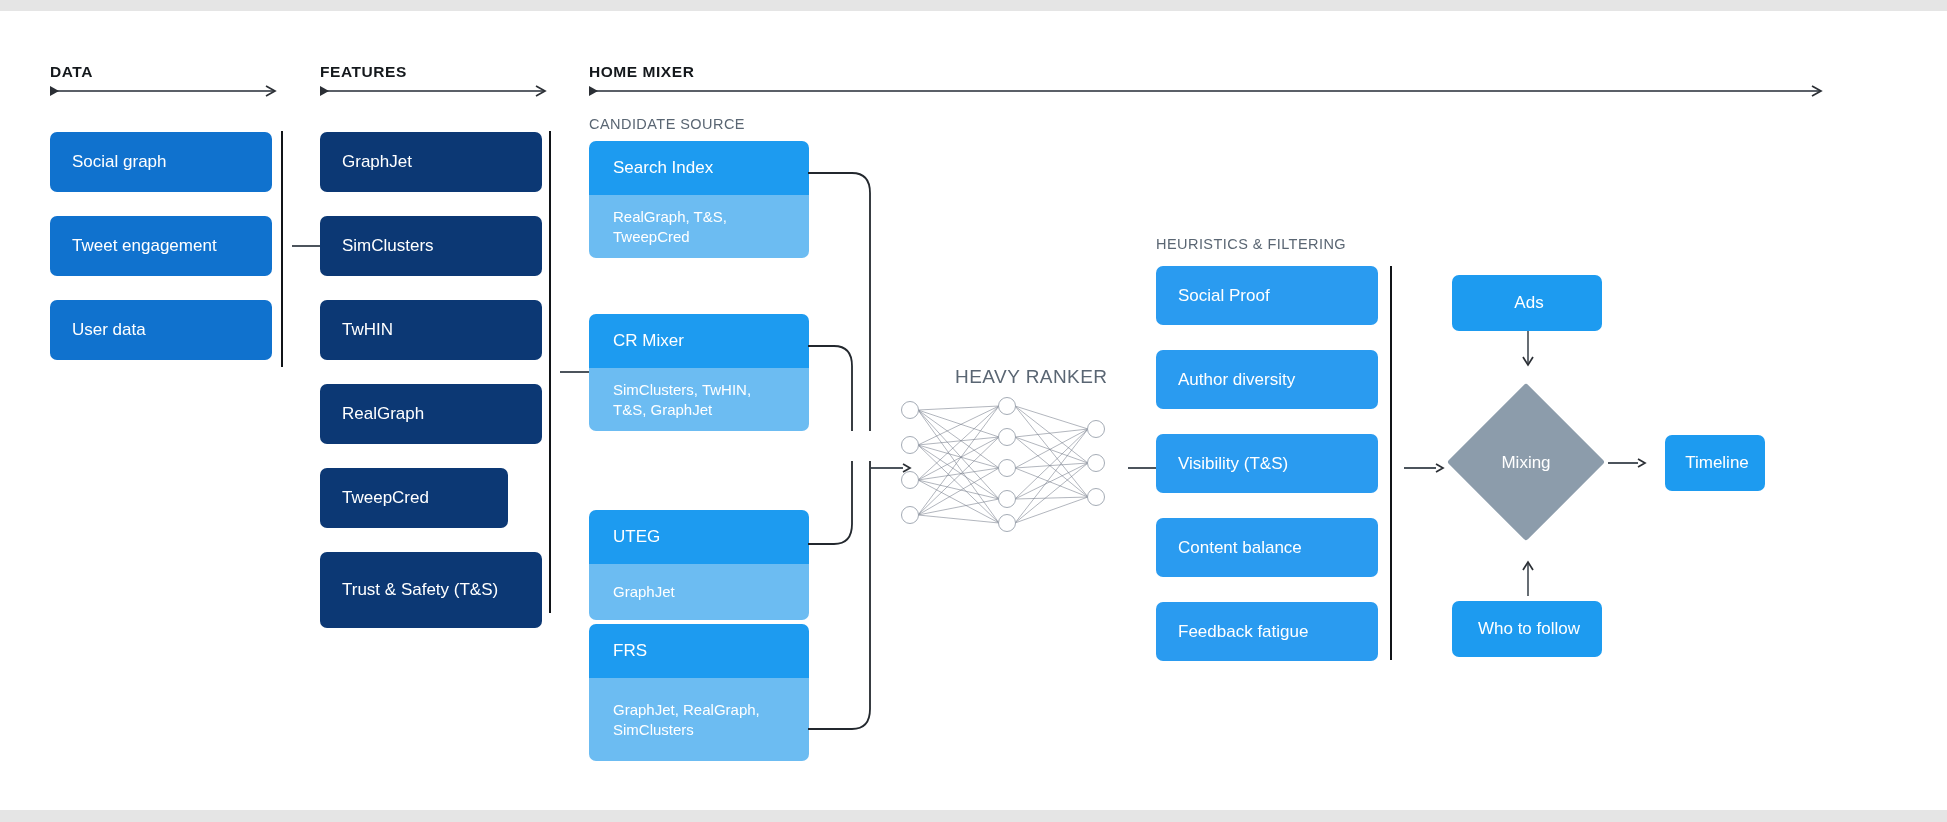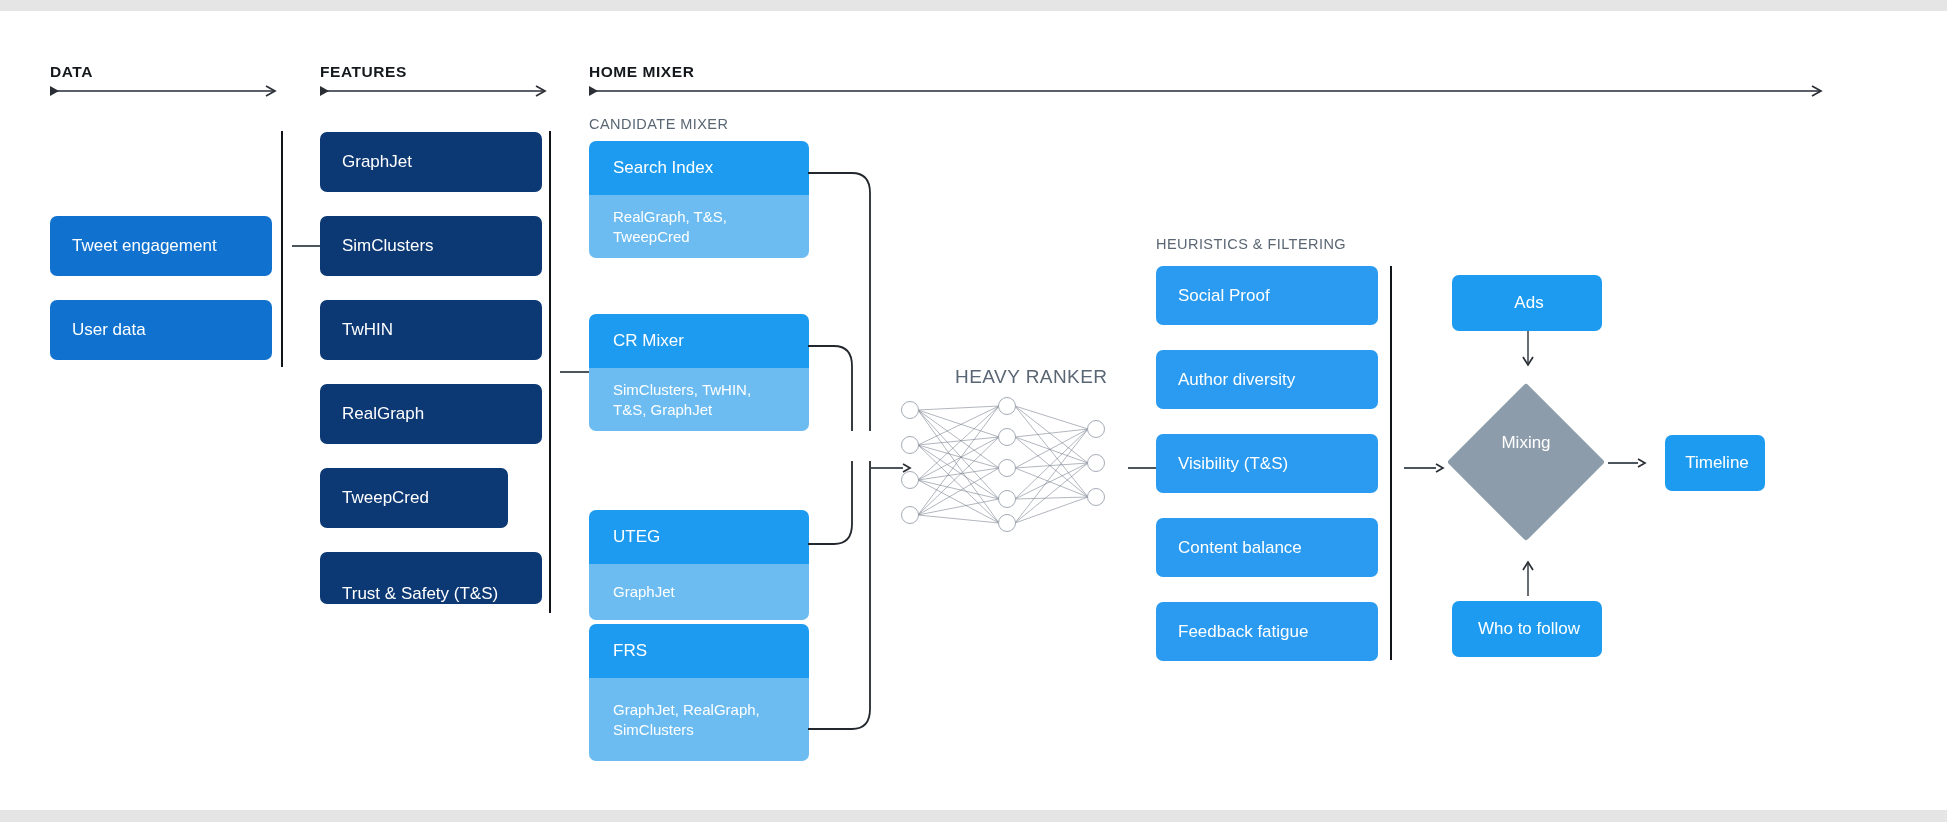--- a/index.html
+++ b/index.html
@@ -173,20 +173,23 @@
 
   <div class="sec-head" style="left:50px; top:52px;">DATA</div>
   <div class="axis" style="left:50px; top:74px; width:225px;">
     <div class="bar"></div>
     <div class="lcap"></div>
     <svg class="rcap" viewBox="0 0 11 12">
       <path d="M1 1 L10 6 L1 11" fill="none" stroke="#2b2f35" stroke-width="1.7"></path>
     </svg>
   </div>
 
+  <div class="box data-box pad" style="left:50px; top:121px; width:222px; height:60px;">
+    <span>Social graph</span>
+  </div>
   <div class="box data-box pad" style="left:50px; top:205px; width:222px; height:60px;">
     <span>Tweet engagement</span>
   </div>
   <div class="box data-box pad" style="left:50px; top:289px; width:222px; height:60px;">
     <span>User data</span>
   </div>
 
   <div class="vdiv" style="left:281px; top:120px; height:236px;"></div>
 
   <div class="conn" style="left:292px; top:230px; width:38px;">
@@ -213,21 +216,21 @@
   </div>
   <div class="box feat-box pad" style="left:320px; top:289px; width:222px; height:60px;">
     <span>TwHIN</span>
   </div>
   <div class="box feat-box pad" style="left:320px; top:373px; width:222px; height:60px;">
     <span>RealGraph</span>
   </div>
   <div class="box feat-box pad" style="left:320px; top:457px; width:188px; height:60px;">
     <span>TweepCred</span>
   </div>
-  <div class="box feat-box pad" style="left:320px; top:541px; width:222px; height:52px;align-items:flex-end;">
+  <div class="box feat-box pad" style="left:320px; top:541px; width:222px; height:76px;">
     <span>Trust &amp; Safety (T&amp;S)</span>
   </div>
 
   <div class="vdiv" style="left:549px; top:120px; height:482px;"></div>
 
   <div class="conn" style="left:560px; top:356px; width:38px;">
     <div class="ln" style="width:30px;"></div>
     <svg class="hd" viewBox="0 0 9 10">
       <path d="M1 1 L8 5 L1 9" fill="none" stroke="#2b2f35" stroke-width="1.7"></path>
     </svg>
@@ -235,21 +238,21 @@
 
   <div class="sec-head" style="left:589px; top:52px;">HOME MIXER</div>
   <div class="axis" style="left:589px; top:74px; width:1232px;">
     <div class="bar"></div>
     <div class="lcap"></div>
     <svg class="rcap" viewBox="0 0 11 12">
       <path d="M1 1 L10 6 L1 11" fill="none" stroke="#2b2f35" stroke-width="1.7"></path>
     </svg>
   </div>
 
-  <div class="sub-head" style="left:589px; top:105px;">CANDIDATE MIXER</div>
+  <div class="sub-head" style="left:589px; top:105px;">CANDIDATE SOURCE</div>
 
   <div class="cand-card" style="left:589px; top:130px; width:220px; height:117px;">
     <div class="cand-head">Search Index</div>
     <div class="cand-body" style="height:63px;">RealGraph, T&amp;S, TweepCred</div>
   </div>
 
   <div class="cand-card" style="left:589px; top:303px; width:220px; height:117px;">
     <div class="cand-head">CR Mixer</div>
     <div class="cand-body" style="height:63px;">SimClusters, TwHIN, T&amp;S, GraphJet</div>
   </div>
@@ -375,21 +378,21 @@
   <div class="box out-box center" style="left:1452px; top:264px; width:150px; height:56px;">
     <span>Ads</span>
   </div>
 
   <svg style="position:absolute; left:1518px; top:320px; width:20px; height:40px;" viewBox="0 0 20 40">
     <line x1="10" y1="0" x2="10" y2="32" stroke="#4c545c" stroke-width="1.7"></line>
     <path d="M5 26 L10 34 L15 26" fill="none" stroke="#2b2f35" stroke-width="1.7"></path>
   </svg>
 
   <div class="diamond" style="left:1470px; top:395px; width:112px; height:112px;"></div>
-  <div class="diamond-label" style="left:1450px; top:420px; width:152px; height:24px;">Mixing</div>
+  <div class="diamond-label" style="left:1450px; top:440px; width:152px; height:24px;">Mixing</div>
 
   <svg style="position:absolute; left:1518px; top:545px; width:20px; height:40px;" viewBox="0 0 20 40">
     <line x1="10" y1="40" x2="10" y2="8" stroke="#4c545c" stroke-width="1.7"></line>
     <path d="M5 14 L10 6 L15 14" fill="none" stroke="#2b2f35" stroke-width="1.7"></path>
   </svg>
 
   <div class="box out-box center" style="left:1452px; top:590px; width:150px; height:56px;">
     <span>Who to follow</span>
   </div>
 

